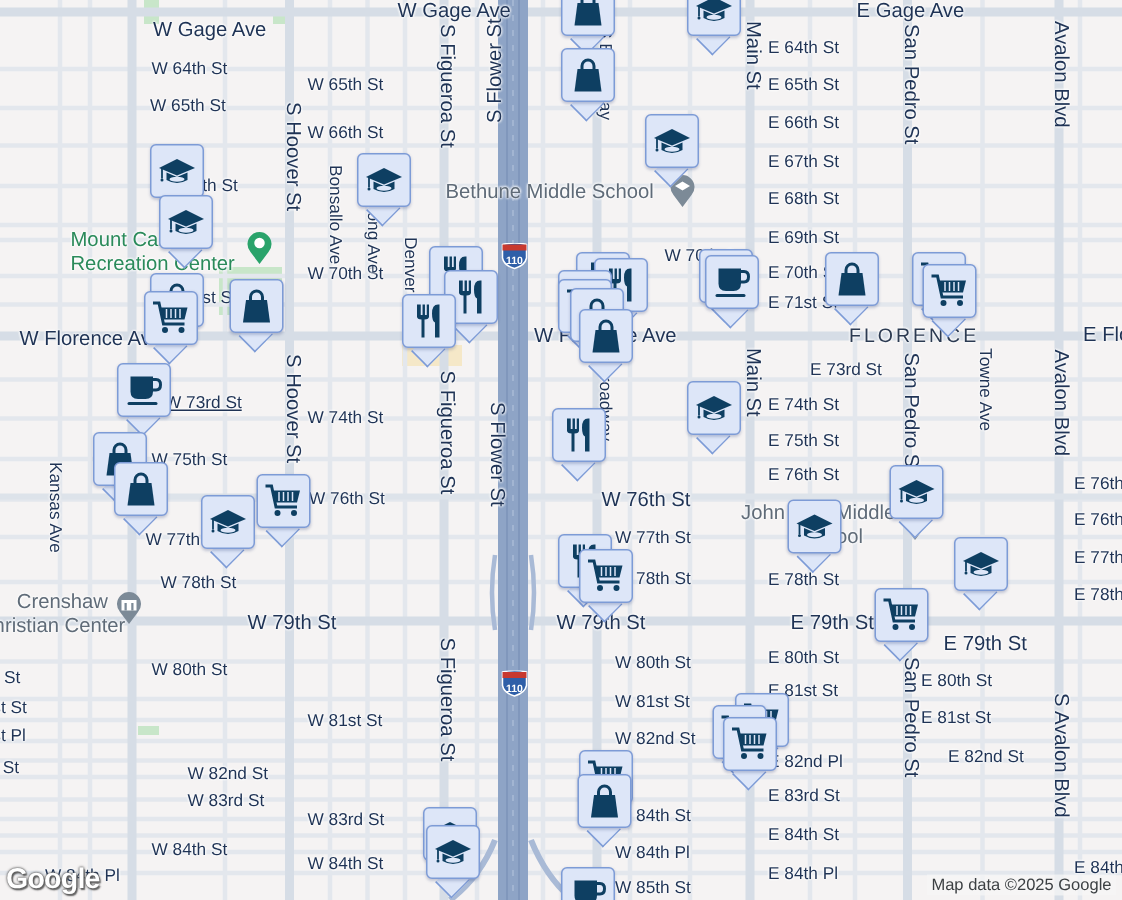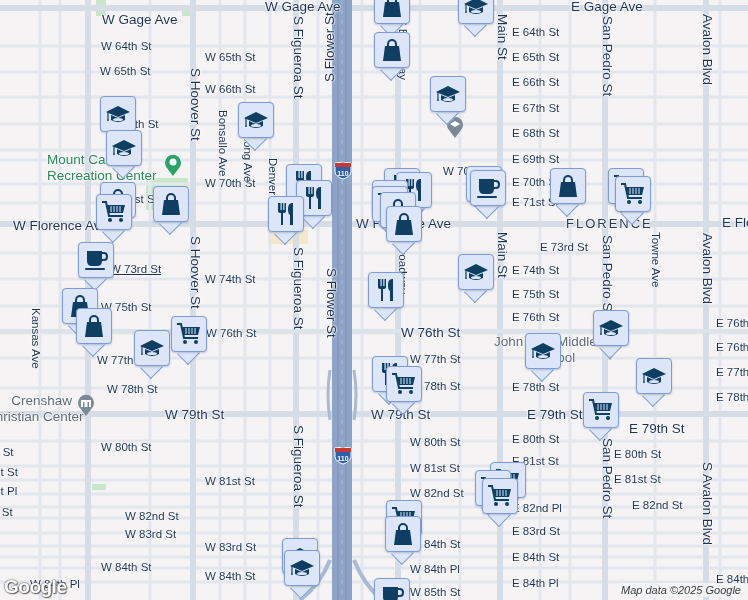--- a/index.html
+++ b/index.html
@@ -9,21 +9,21 @@
   .lbl { position: absolute; font-size: 11.5px; color: #1f3355; white-space: nowrap; line-height: 1; text-shadow: 0 0 2px #fff, 0 0 2px #fff, 0 0 2px #fff; }
   .lbl.big { font-size: 13.5px; }
   .lbl.vert { transform-origin: 0 0; transform: rotate(90deg); }
   .lbl.area { font-size: 13px; letter-spacing: 2px; color: #2c3b52; text-align: center; line-height: 1.2; }
   .lbl.poi-green { color: #2a8a5a; font-size: 13.5px; line-height: 1.15; }
   .lbl.poi-gray { color: #5f6b78; font-size: 13.5px; line-height: 1.15; }
   .marker { position: absolute; width: 36px; height: 46px; cursor: pointer; }
   .marker .box { position: absolute; left: 0; top: 0; width: 34px; height: 34px; background: #dde6f8; border: 1px solid #7d9bd6; border-radius: 4px; box-shadow: 0 1px 2px rgba(40,60,120,0.25); display: flex; align-items: center; justify-content: center; }
   .marker .tip { position: absolute; left: 9px; top: 29px; width: 16px; height: 16px; background: #dde6f8; border-right: 1px solid #7d9bd6; border-bottom: 1px solid #7d9bd6; transform: rotate(45deg) scaleX(0.9); }
   .marker .box svg { width: 26px; height: 26px; }
-  .attr { position: absolute; right: 4px; bottom: 3px; font-size: 11px; color: #3c4043; background: rgba(245,245,245,0.75); padding: 1px 3px; font-style: italic; }
+  .attr { position: absolute; right: 4px; bottom: 3px; font-size: 11px; color: #3c4043; background: rgba(245,245,245,0.75); padding: 1px 3px; }
   .glogo { position: absolute; left: 4px; bottom: 2px; font-size: 19px; font-weight: bold; color: #fff; letter-spacing: -0.5px; text-shadow: 0 0 2px #555, 0 0 1px #555, 1px 1px 1px #666; }
   .shield { position: absolute; width: 18px; height: 18px; }
   .poi-pin { position: absolute; width: 20px; height: 24px; }
 </style>
 </head>
 <body>
 
 <div id="map">
 
   <svg class="base" width="748" height="600" viewBox="0 0 748 600">
@@ -130,20 +130,21 @@
     <path d="M10 23 L4 15 A8 8 0 1 1 16 15 Z" fill="#7c8a97"></path>
     <rect x="5" y="7" width="10" height="7" fill="#fff"></rect>
     <rect x="7" y="9" width="1.5" height="5" fill="#7c8a97"></rect>
       <rect x="11.5" y="9" width="1.5" height="5" fill="#7c8a97"></rect>
   </svg>
 
   <div class="lbl poi-green" style="left:47px; top:152px;">
     <div>Mount Carmel</div>
     <div>Recreation Center</div>
   </div>
+  <div class="lbl poi-gray" style="left:297px; top:120px;">Bethune Middle School</div>
   <div class="lbl poi-gray" style="left:494px; top:334px;">
     <div>John Muir Middle</div>
     <div style="padding-left:40px;">School</div>
   </div>
   <div class="lbl poi-gray" style="left:-14px; top:393px; text-align:right; width:86px;">
     <div>Crenshaw</div>
     <div>Christian Center</div>
   </div>
 
   <div class="lbl area" style="left:566px; top:216px;">FLORENCE</div>

